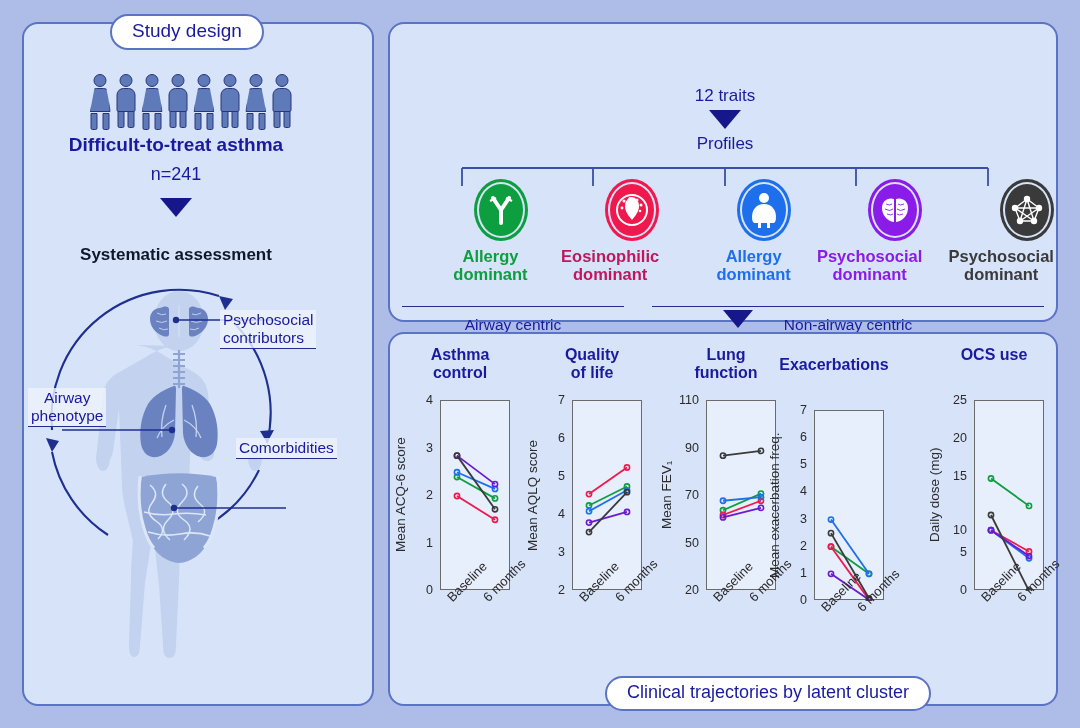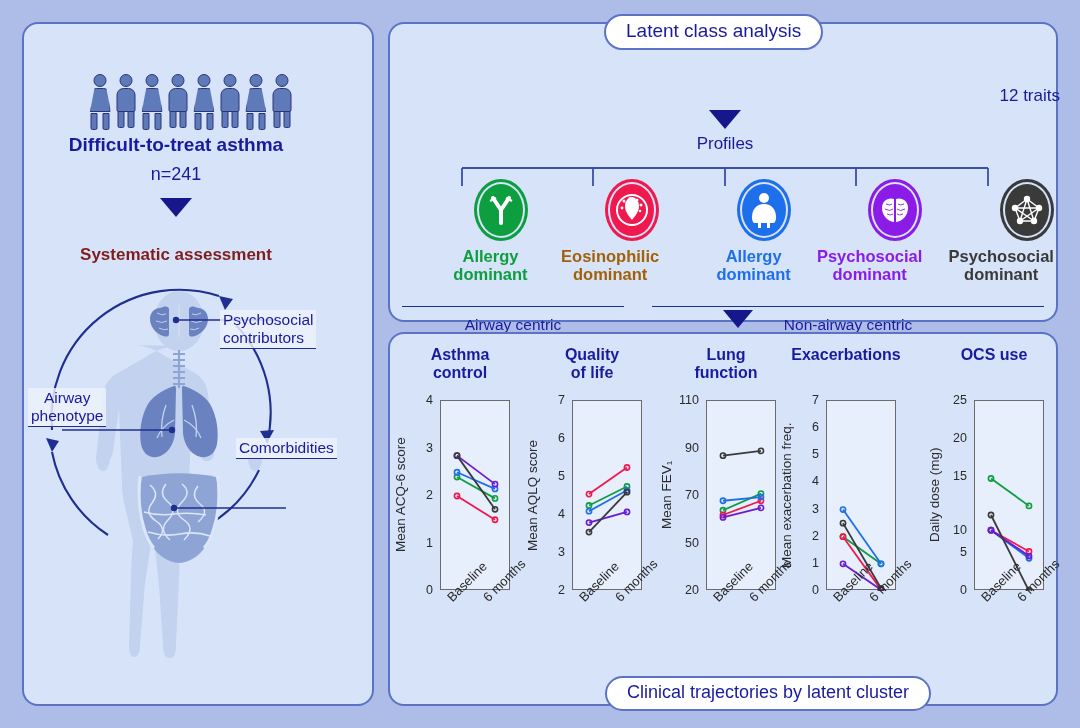--- a/index.html
+++ b/index.html
@@ -53,33 +53,33 @@
             box-sizing:border-box;border-radius:0 0 2px 2px;}
   .p-legs i:first-child{left:0;} .p-legs i:last-child{right:0;}
   .person.f .p-legs{width:19px;height:15px;top:39px;}
 
   #study-h1{position:absolute;left:0;top:134px;width:352px;text-align:center;color:#1a1a9e;
             font-size:19px;font-weight:bold;}
   #study-n{position:absolute;left:0;top:164px;width:352px;text-align:center;color:#1a1a9e;font-size:18px;}
   #tri-study{position:absolute;left:176px;top:198px;transform:translateX(-50%);
              width:0;height:0;border-left:16px solid transparent;border-right:16px solid transparent;
              border-top:19px solid #17178c;}
-  #study-h2{position:absolute;left:0;top:245px;width:352px;text-align:center;color:#7f1d1d;
+  #study-h2{position:absolute;left:0;top:245px;width:352px;text-align:center;color:#0f172a;
             font-size:17px;font-weight:bold;}
 
   
   #body-area{position:absolute;left:24px;top:280px;width:310px;height:410px;}
   .lbl{position:absolute;color:#1a1a9e;font-size:15.5px;line-height:1.15;
        background:rgba(237,243,253,.82);padding:1px 3px;white-space:nowrap;}
   #lbl-psy{left:196px;top:30px;border-bottom:1.4px solid #1f2f8f;}
   #lbl-air{left:4px;top:108px;border-bottom:1.4px solid #1f2f8f;text-align:center;}
   #lbl-com{left:212px;top:158px;border-bottom:1.4px solid #1f2f8f;}
 
   
-  #lca-traits{position:absolute;left:0;top:62px;width:670px;text-align:right;color:#1a1a9e;font-size:17px;}
+  #lca-traits{position:absolute;left:0;top:62px;width:670px;text-align:center;color:#1a1a9e;font-size:17px;}
   #tri-lca{position:absolute;left:335px;top:86px;transform:translateX(-50%);width:0;height:0;
            border-left:16px solid transparent;border-right:16px solid transparent;border-top:19px solid #17178c;}
   #lca-profiles{position:absolute;left:0;top:110px;width:670px;text-align:center;color:#1a1a9e;font-size:17px;}
 
   #profiles-row{position:absolute;left:6px;top:155px;width:658px;height:110px;display:flex;}
   .profile{flex:1;display:flex;flex-direction:column;align-items:flex-end;}
   .badge{width:54px;height:62px;border-radius:50%;display:flex;align-items:center;justify-content:center;
          box-sizing:border-box;position:relative;}
   .badge .ring{position:absolute;inset:0;border-radius:50%;border:3.5px solid currentColor;}
   .badge .disk{position:absolute;inset:5px;border-radius:50%;background:currentColor;}
@@ -109,20 +109,21 @@
   .xlabs{position:absolute;top:252px;left:0;width:128px;height:70px;}
   .xlab{position:absolute;color:#2a2a2a;font-size:13px;transform-origin:left top;
         transform:rotate(-45deg);white-space:nowrap;}
 </style>
 </head>
 <body>
 
 <div class="figure">
 
   <div class="panel" id="panel-study"></div>
+  <div class="pill" id="pill-study">Study design</div>
 
   <div id="people-row">
     <div class="person f">
         <div class="p-head"></div>
         <div class="p-body"></div>
         <div class="p-legs">
           <i></i>
           <i></i>
         </div>
       </div>
@@ -327,21 +328,21 @@
                 <circle cx="15" cy="6.5" r="1.5"></circle>
                 <circle cx="22" cy="8" r="1.5"></circle>
               <circle cx="26" cy="13" r="1.5"></circle>
                 <circle cx="7" cy="16" r="1.4"></circle>
                 <circle cx="12" cy="11" r="1.3"></circle>
               <circle cx="19" cy="10" r="1.3"></circle>
                 <circle cx="25" cy="19" r="1.3"></circle>
             </g>
           </svg>
         </div>
-        <div class="prof-label" style="color:#a16207">
+        <div class="prof-label" style="color:#be185d">
           <span>Eosinophilic</span><br>
           <span>dominant</span>
         </div>
       </div>
 
       <div class="profile">
         <div class="badge" style="color:#1e6feb">
           <div class="ring"></div>
             <div class="disk"></div>
           <svg width="30" height="36" viewBox="0 0 30 36">
@@ -403,21 +404,20 @@
       </div>
     </div>
 
     <div id="divider-row">
       <div class="div-line" style="left:12px;width:222px;"></div>
       <div class="div-line" style="left:262px;width:392px;"></div>
       <div class="div-txt" style="left:12px;width:222px;top:10px;">Airway centric</div>
       <div class="div-txt" style="left:262px;width:392px;top:10px;">Non-airway centric</div>
     </div>
   </div>
-  <div class="pill" id="pill-lca">Latent class analysis</div>
   <div id="tri-down-lca"></div>
 
   <div class="panel" id="panel-traj"></div>
   <div id="charts">
       <div class="chart" style="left: 0px;">
         <div class="ch-title">Asthma<br>control</div>
         <div class="plot-wrap">
           <div class="ylab">Mean ACQ-6 score</div>
           <div class="ticks">
             <div class="tick" style="top: 190px;">0</div>
@@ -541,21 +541,21 @@
                 <circle cx="16" cy="54.625" r="2.6" fill="none" stroke="#3a3a3a" stroke-width="1.6"></circle>
                 <circle cx="54" cy="49.875" r="2.6" fill="none" stroke="#3a3a3a" stroke-width="1.6"></circle>
               </g>
             </svg></div>
         </div>
         <div class="xlabs">
           <div class="xlab" style="left: 48px; top: 0px;">Baseline</div>
           <div class="xlab" style="left: 84px; top: 0px;">6 months</div>
         </div>
       </div>
-      <div class="chart" style="left: 386px;">
+      <div class="chart" style="left: 374px; margin-top: 10px;">
         <div class="ch-title">Exacerbations</div>
         <div class="plot-wrap">
           <div class="ylab">Mean exacerbation freq.</div>
           <div class="ticks">
             <div class="tick" style="top: 190px;">0</div>
             <div class="tick" style="top: 162.857px;">1</div>
             <div class="tick" style="top: 135.714px;">2</div>
             <div class="tick" style="top: 108.571px;">3</div>
             <div class="tick" style="top: 81.4286px;">4</div>
             <div class="tick" style="top: 54.2857px;">5</div>

